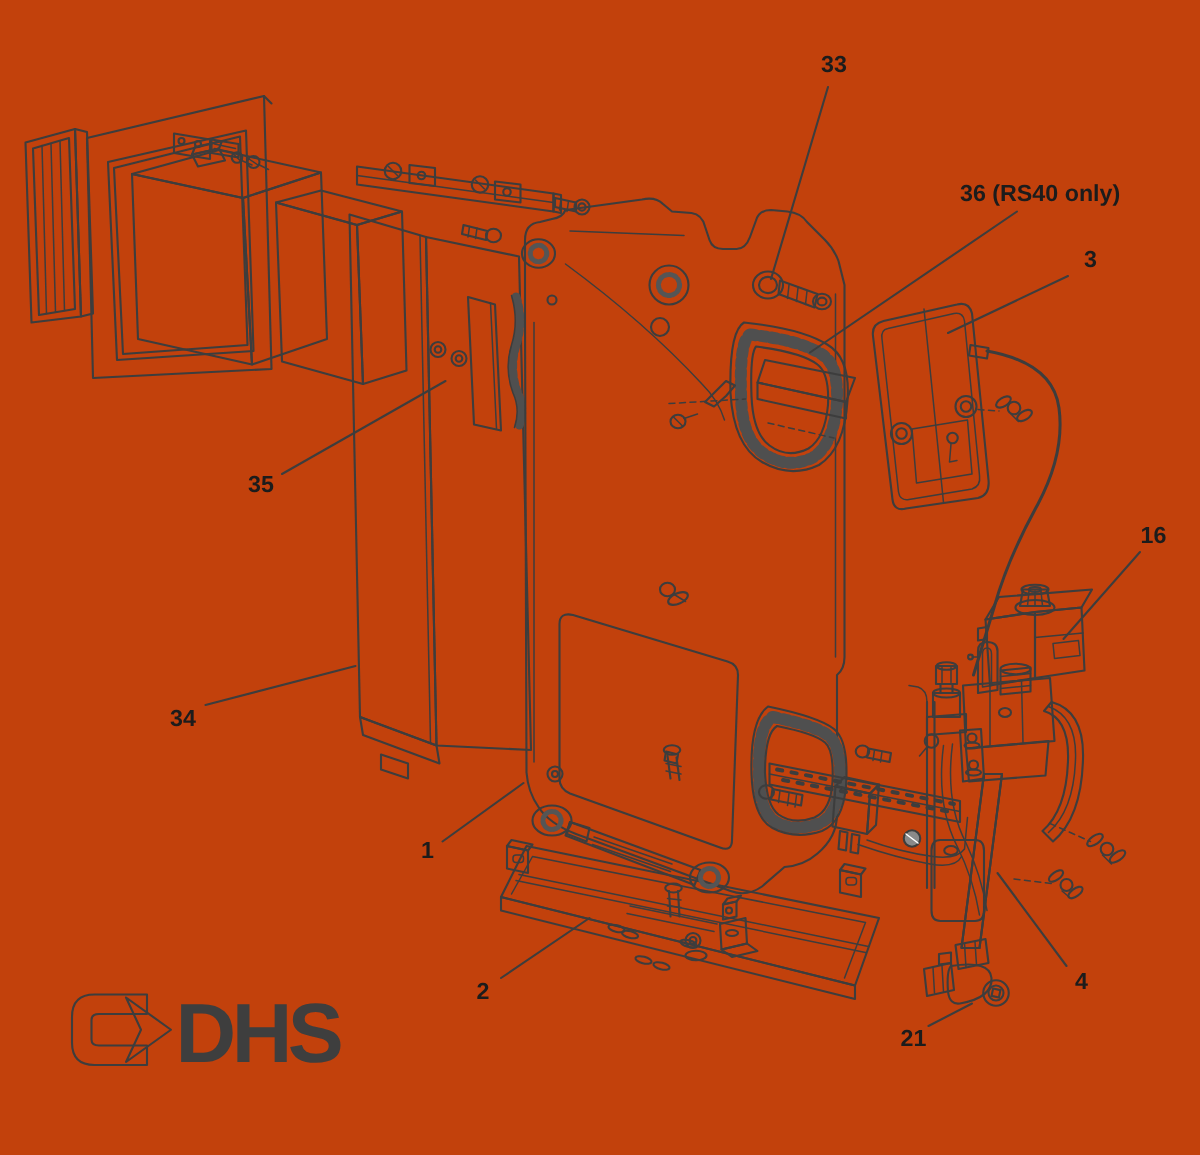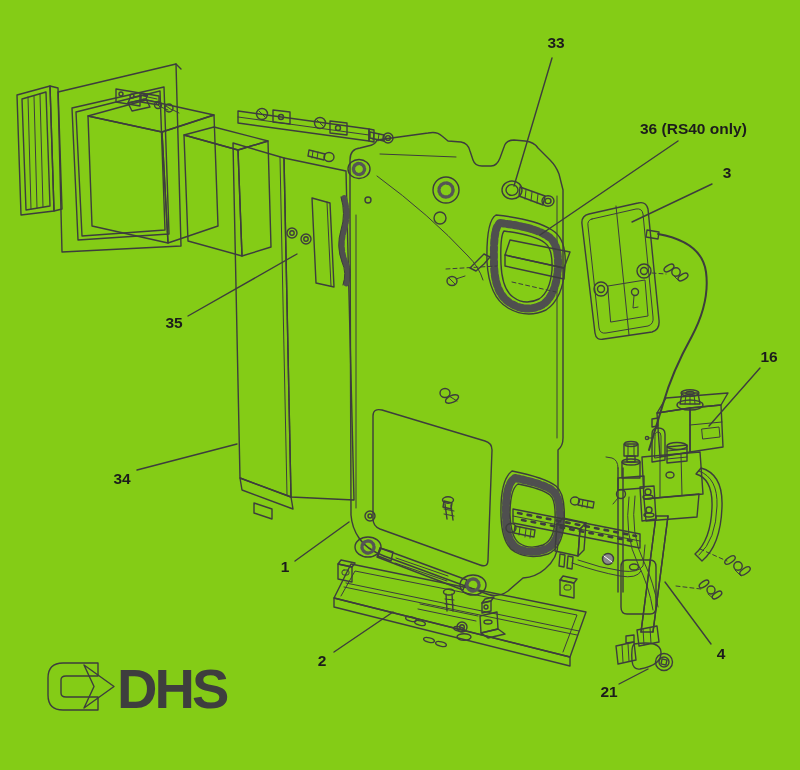--- a/index.html
+++ b/index.html
@@ -1,16 +1,16 @@
 <!DOCTYPE html>
 <html><head>
 <meta charset="utf-8">
 <style>
   html,body{margin:0;padding:0;background:#fff;}
-  .stage{position:relative;width:800px;height:770px;background:#84cc16;overflow:hidden;
+  .stage{position:relative;width:800px;height:770px;background:#c2410c;overflow:hidden;
          font-family:"Liberation Sans", sans-serif;}
   svg{display:block}
   .ln path,.ln line,.ln ellipse,.ln circle,.ln rect,.ln polygon{
      stroke:#3d3d3d;fill:none;stroke-width:1.4;stroke-linejoin:round;stroke-linecap:round;}
   .w{fill:#ffffff}
   .g1{fill:#f4f4f4}
   .g2{fill:#ececec}
   .thin{stroke-width:1 !important}
   .thick{stroke-width:2 !important}
   .rope{stroke:#4f4f4f !important;stroke-width:8 !important;stroke-dasharray:3.6 3.4;stroke-linecap:butt}

